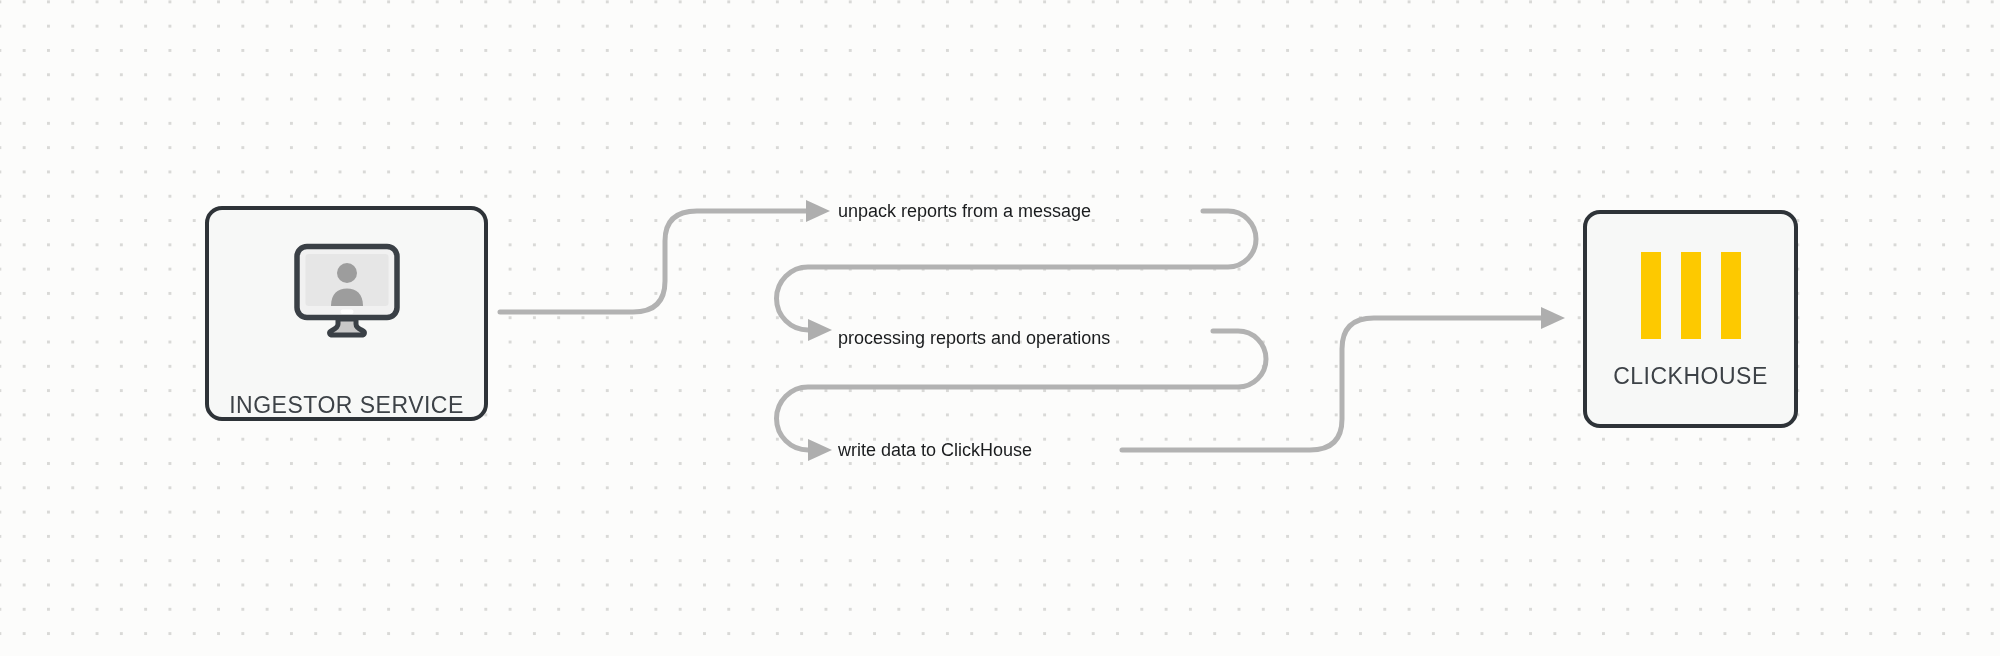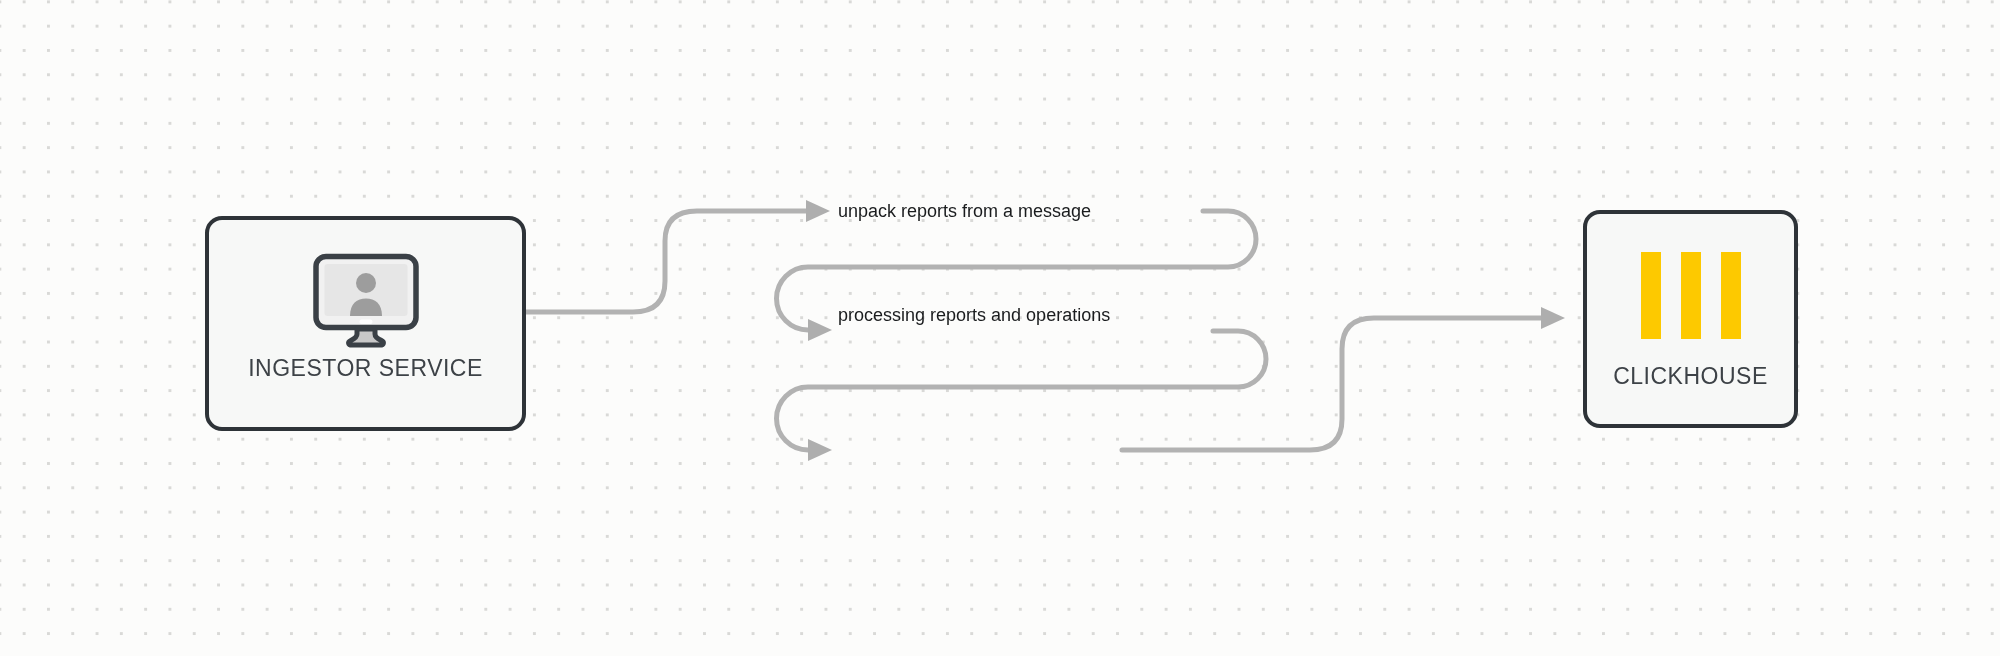--- a/index.html
+++ b/index.html
@@ -46,21 +46,21 @@
 
   .node {
     position: absolute;
     background: var(--node-fill);
     border: 4px solid var(--node-border);
     border-radius: 17px;
     display: flex;
     flex-direction: column;
     align-items: center;
   }
-  .node-ingestor { left: 205px; top: 216px; width: 321px; height: 215px; }
+  .node-ingestor { left: 205px; top: 206px; width: 283px; height: 215px; justify-content: space-between; }
   .node-clickhouse { left: 1583px; top: 210px; width: 215px; height: 218px; }
 
   .node-label {
     color: var(--node-label-text);
     font-size: 23px;
     letter-spacing: 0.5px;
     white-space: nowrap;
     line-height: 1;
   }
   .node-ingestor .node-icon { margin-top: 32px; }
@@ -77,21 +77,21 @@
 
   .step-label {
     position: absolute;
     transform: translateY(-52%);
     color: var(--step-text);
     font-size: 18px;
     line-height: 1;
     white-space: nowrap;
   }
   .step-1 { left: 838px; top: 211px; }
-  .step-2 { left: 838px; top: 315px; }
+  .step-2 { left: 838px; top: 338px; }
   .step-3 { left: 838px; top: 450px; }
 </style>
 </head>
 <body>
 
 <div class="canvas">
 
   <svg class="connector-layer">
 
     <path class="connector" d="M 500 312 H 633 Q 665 312 665 281 V 241 Q 665 211 697 211 H 806"></path>
@@ -128,14 +128,15 @@
     <div class="ch-bars">
       <div class="ch-bar"></div>
       <div class="ch-bar"></div>
       <div class="ch-bar"></div>
     </div>
     <div class="node-label">CLICKHOUSE</div>
   </div>
 
   <div class="step-label step-1">unpack reports from a message</div>
   <div class="step-label step-2">processing reports and operations</div>
+  <div class="step-label step-3">write data to ClickHouse</div>
 
 </div>
 
 </body></html>

